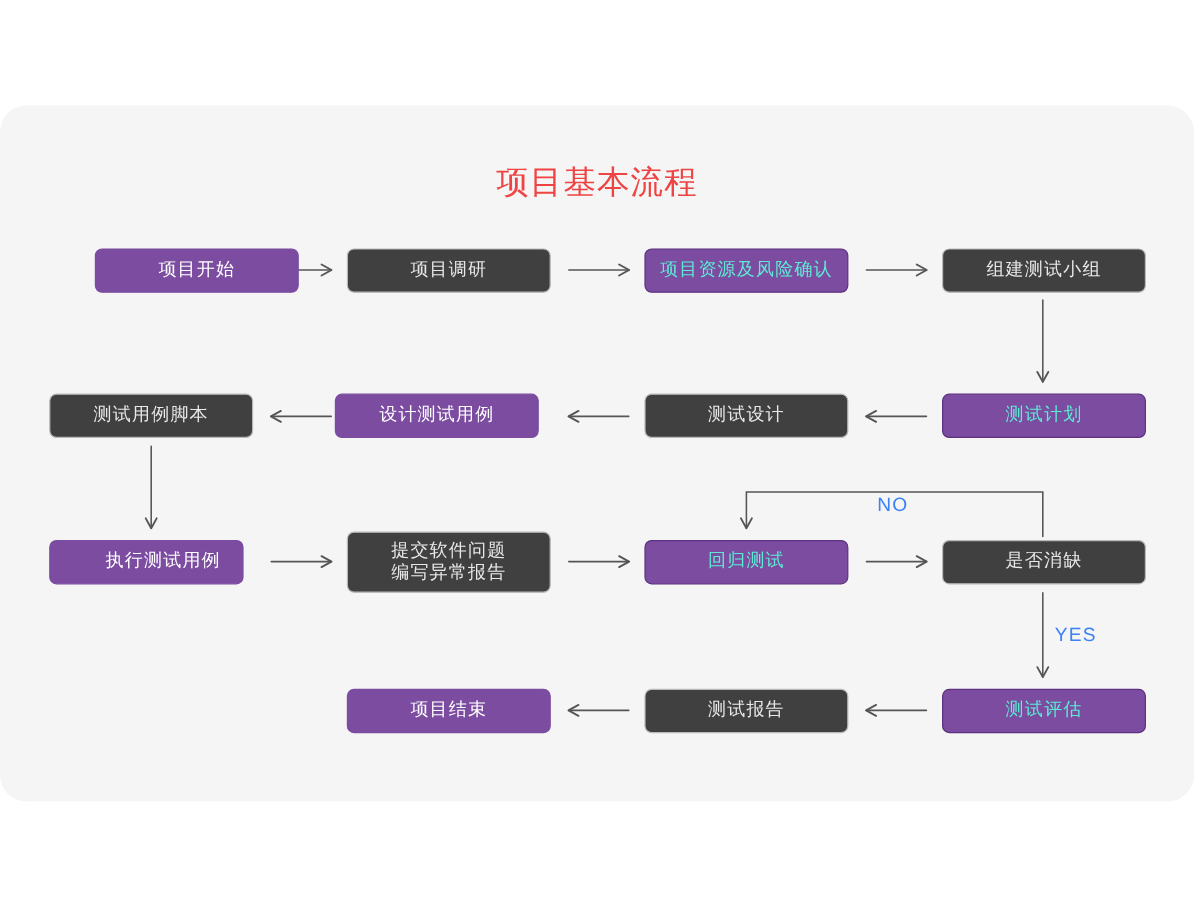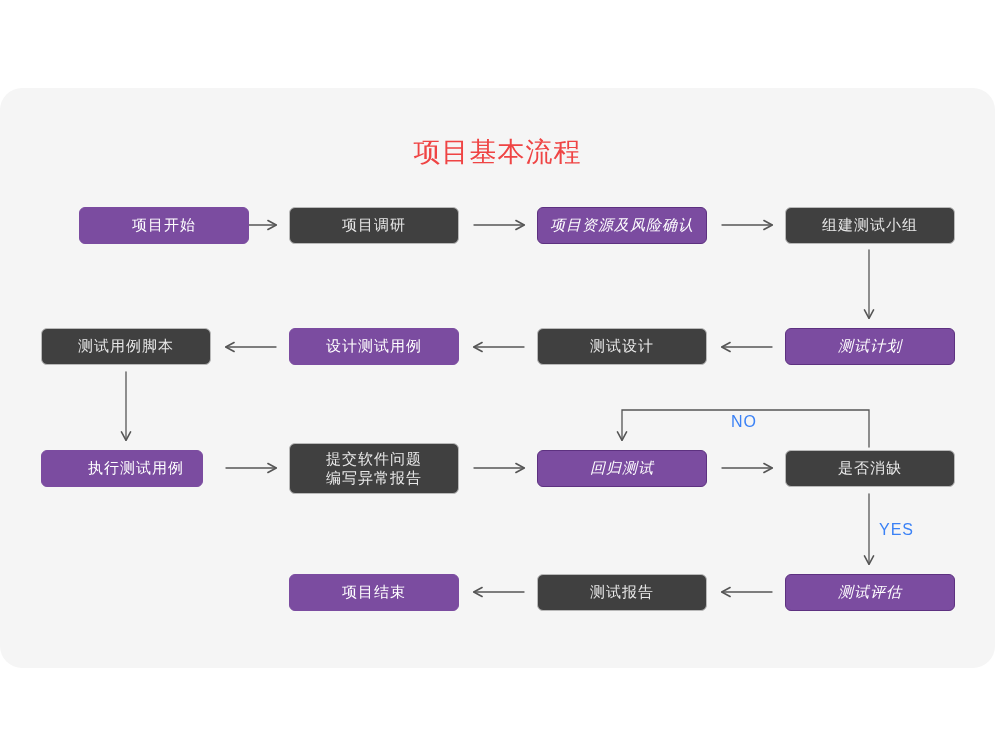--- a/index.html
+++ b/index.html
@@ -30,21 +30,21 @@
     display:flex;align-items:center;justify-content:center;
     text-align:center;line-height:1.25;
     font-size:15px;letter-spacing:1px;
     white-space:pre-line;
     user-select:none;
   }
   .node.purple{
     background:#7b4ca0;color:#ffffff;border:1px solid #7b4ca0;
   }
   .node.purple-outline{
-    background:#7b4ca0;color:#ffffff;border:1.5px solid #5d3180;font-style:italic;
+    background:#7b4ca0;color:#5eead4;border:1.5px solid #5d3180;
   }
   .node.gray{
     background:#404040;color:#e8e8e8;border:1px solid #b9b9b9;
   }
 
   
   .wires{position:absolute;left:0;top:0;width:1000px;height:750px;pointer-events:none;}
 
   .edgelabel{
     position:absolute;font-size:16px;color:#3b82f6;letter-spacing:1px;
@@ -106,21 +106,21 @@
   <div class="node purple" style="left:41px;top:207px;width:170px;height:37px;margin-left:38px;">项目开始</div>
 
   <div class="node gray" style="left:289px;top:207px;width:170px;height:37px;">项目调研</div>
 
   <div class="node purple-outline" style="left:537px;top:207px;width:170px;height:37px;">项目资源及风险确认</div>
 
   <div class="node gray" style="left:785px;top:207px;width:170px;height:37px;">组建测试小组</div>
 
   <div class="node gray" style="left:41px;top:328px;width:170px;height:37px;">测试用例脚本</div>
 
-  <div class="node purple" style="left:289px;top:328px;width:170px;height:37px;">设计测试用例</div>
+  <div class="node purple" style="left:279px;top:328px;width:170px;height:37px;">设计测试用例</div>
 
   <div class="node gray" style="left:537px;top:328px;width:170px;height:37px;">测试设计</div>
 
   <div class="node purple-outline" style="left:785px;top:328px;width:170px;height:37px;text-align:center;">测试计划</div>
 
   <div class="node purple" style="left:41px;top:450px;width:162px;height:37px;padding-left:28px;">执行测试用例</div>
 
   <div class="node gray" style="left:289px;top:443px;width:170px;height:51px;">提交软件问题
 编写异常报告</div>
 

